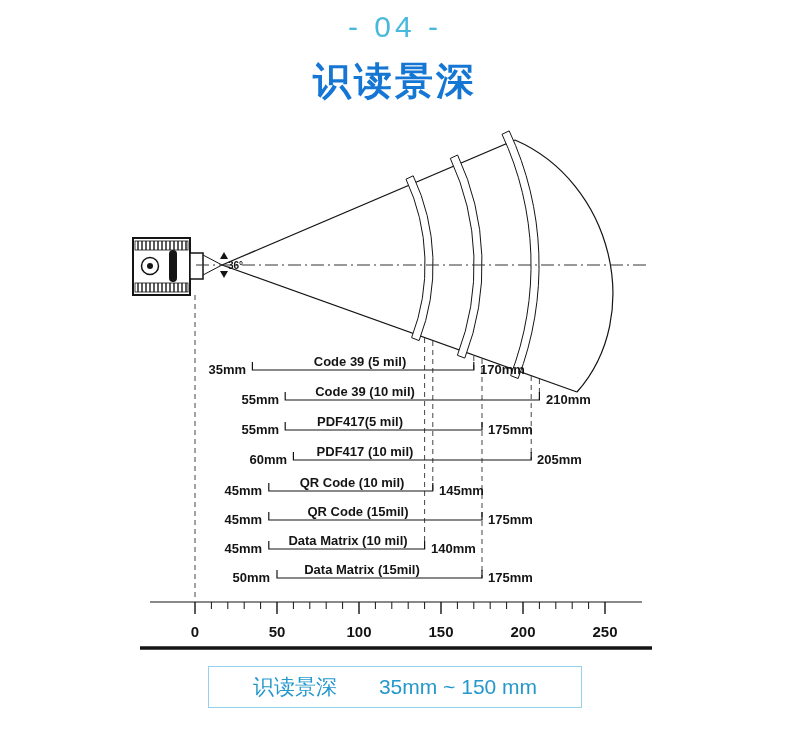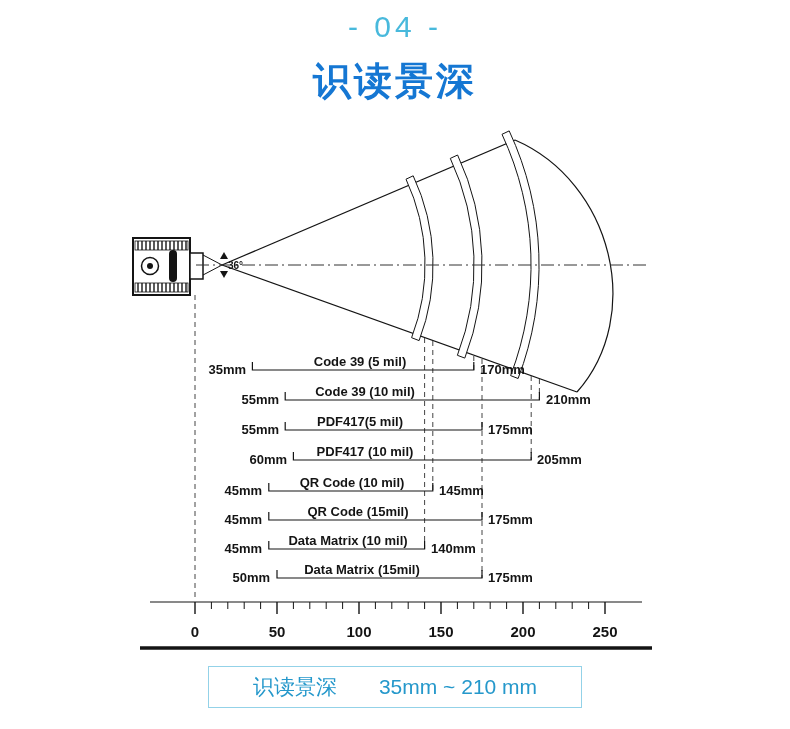--- a/index.html
+++ b/index.html
@@ -145,14 +145,14 @@
     <text x="441" y="517" class="ruler-num" text-anchor="middle">150</text>
     <text x="523" y="517" class="ruler-num" text-anchor="middle">200</text>
     <text x="605" y="517" class="ruler-num" text-anchor="middle">250</text>
     <line x1="140" y1="528" x2="652" y2="528" stroke="#141414" stroke-width="3.5"></line>
   </g>
 </svg>
 </div>
 
 <div class="footer-box">
   <span class="label">识读景深</span>
-  <span class="value">35mm ~ 210 mm</span>
+  <span class="value">35mm ~ 150 mm</span>
 </div>
 
 </body></html>

